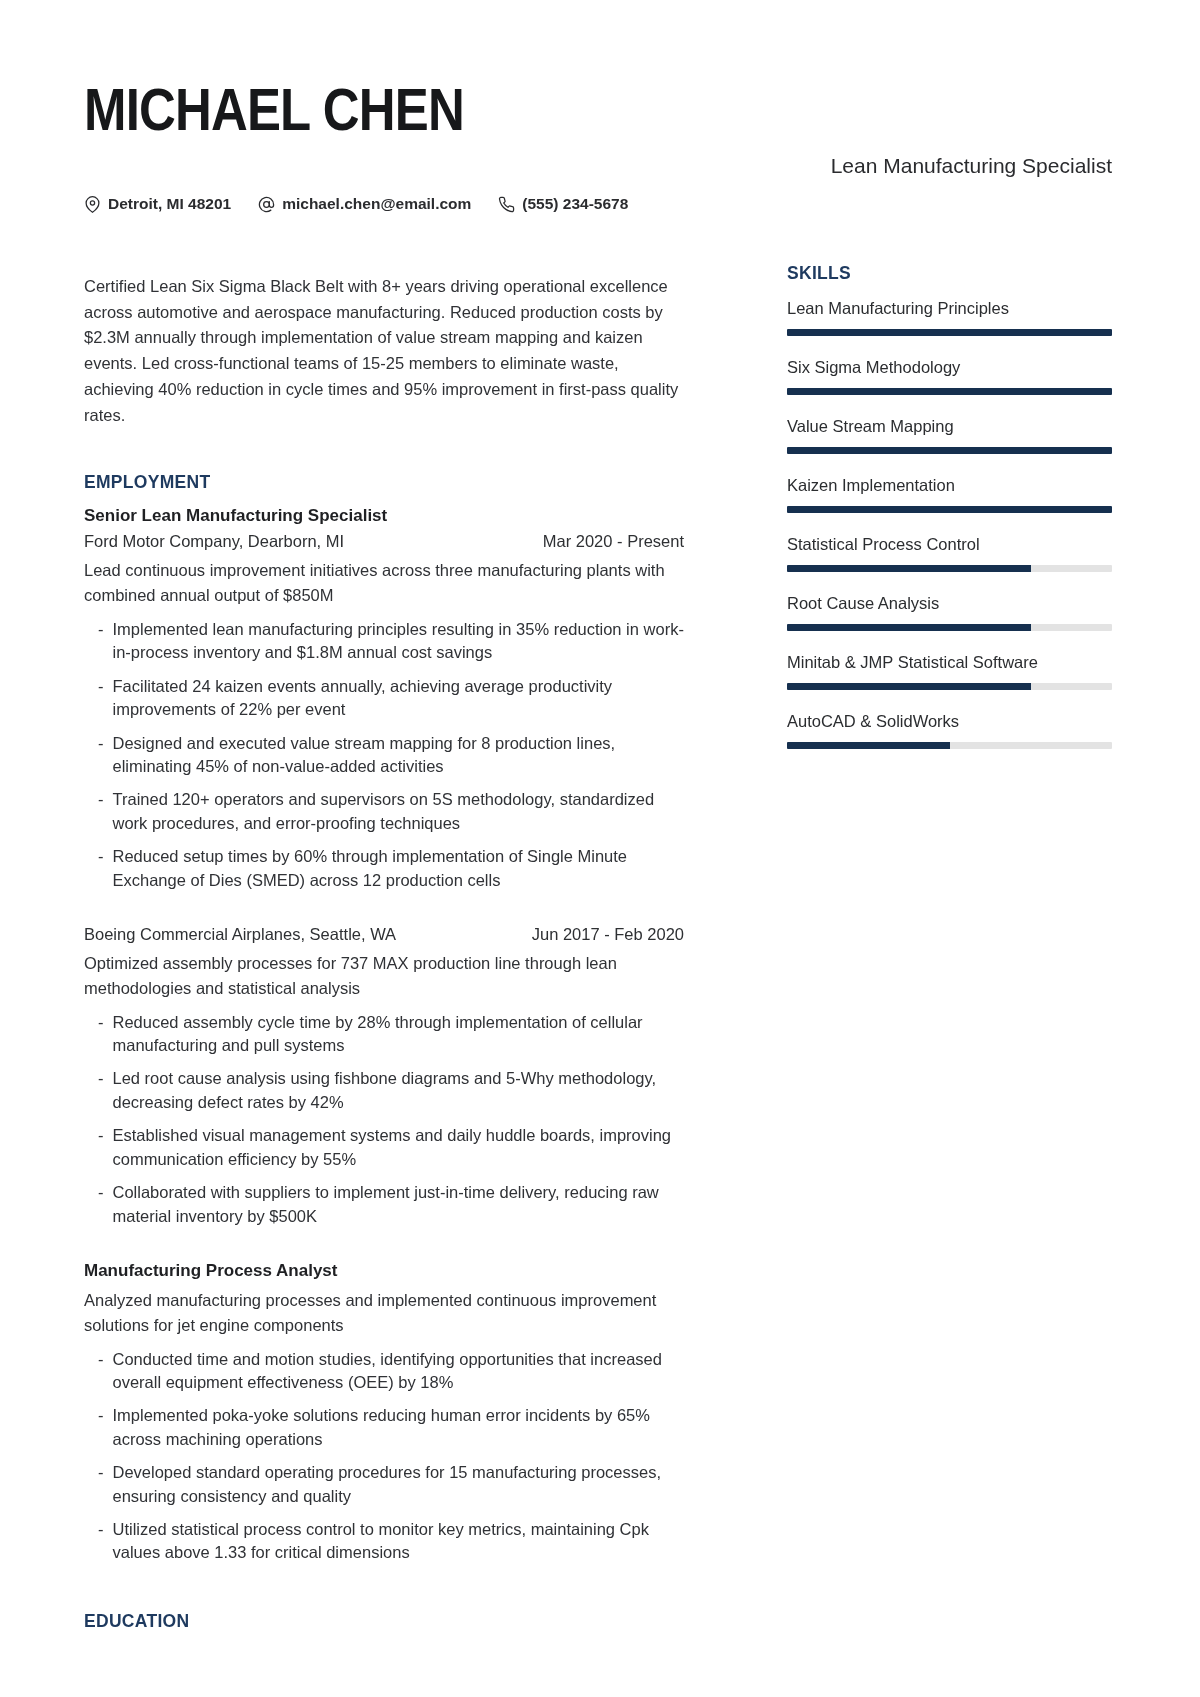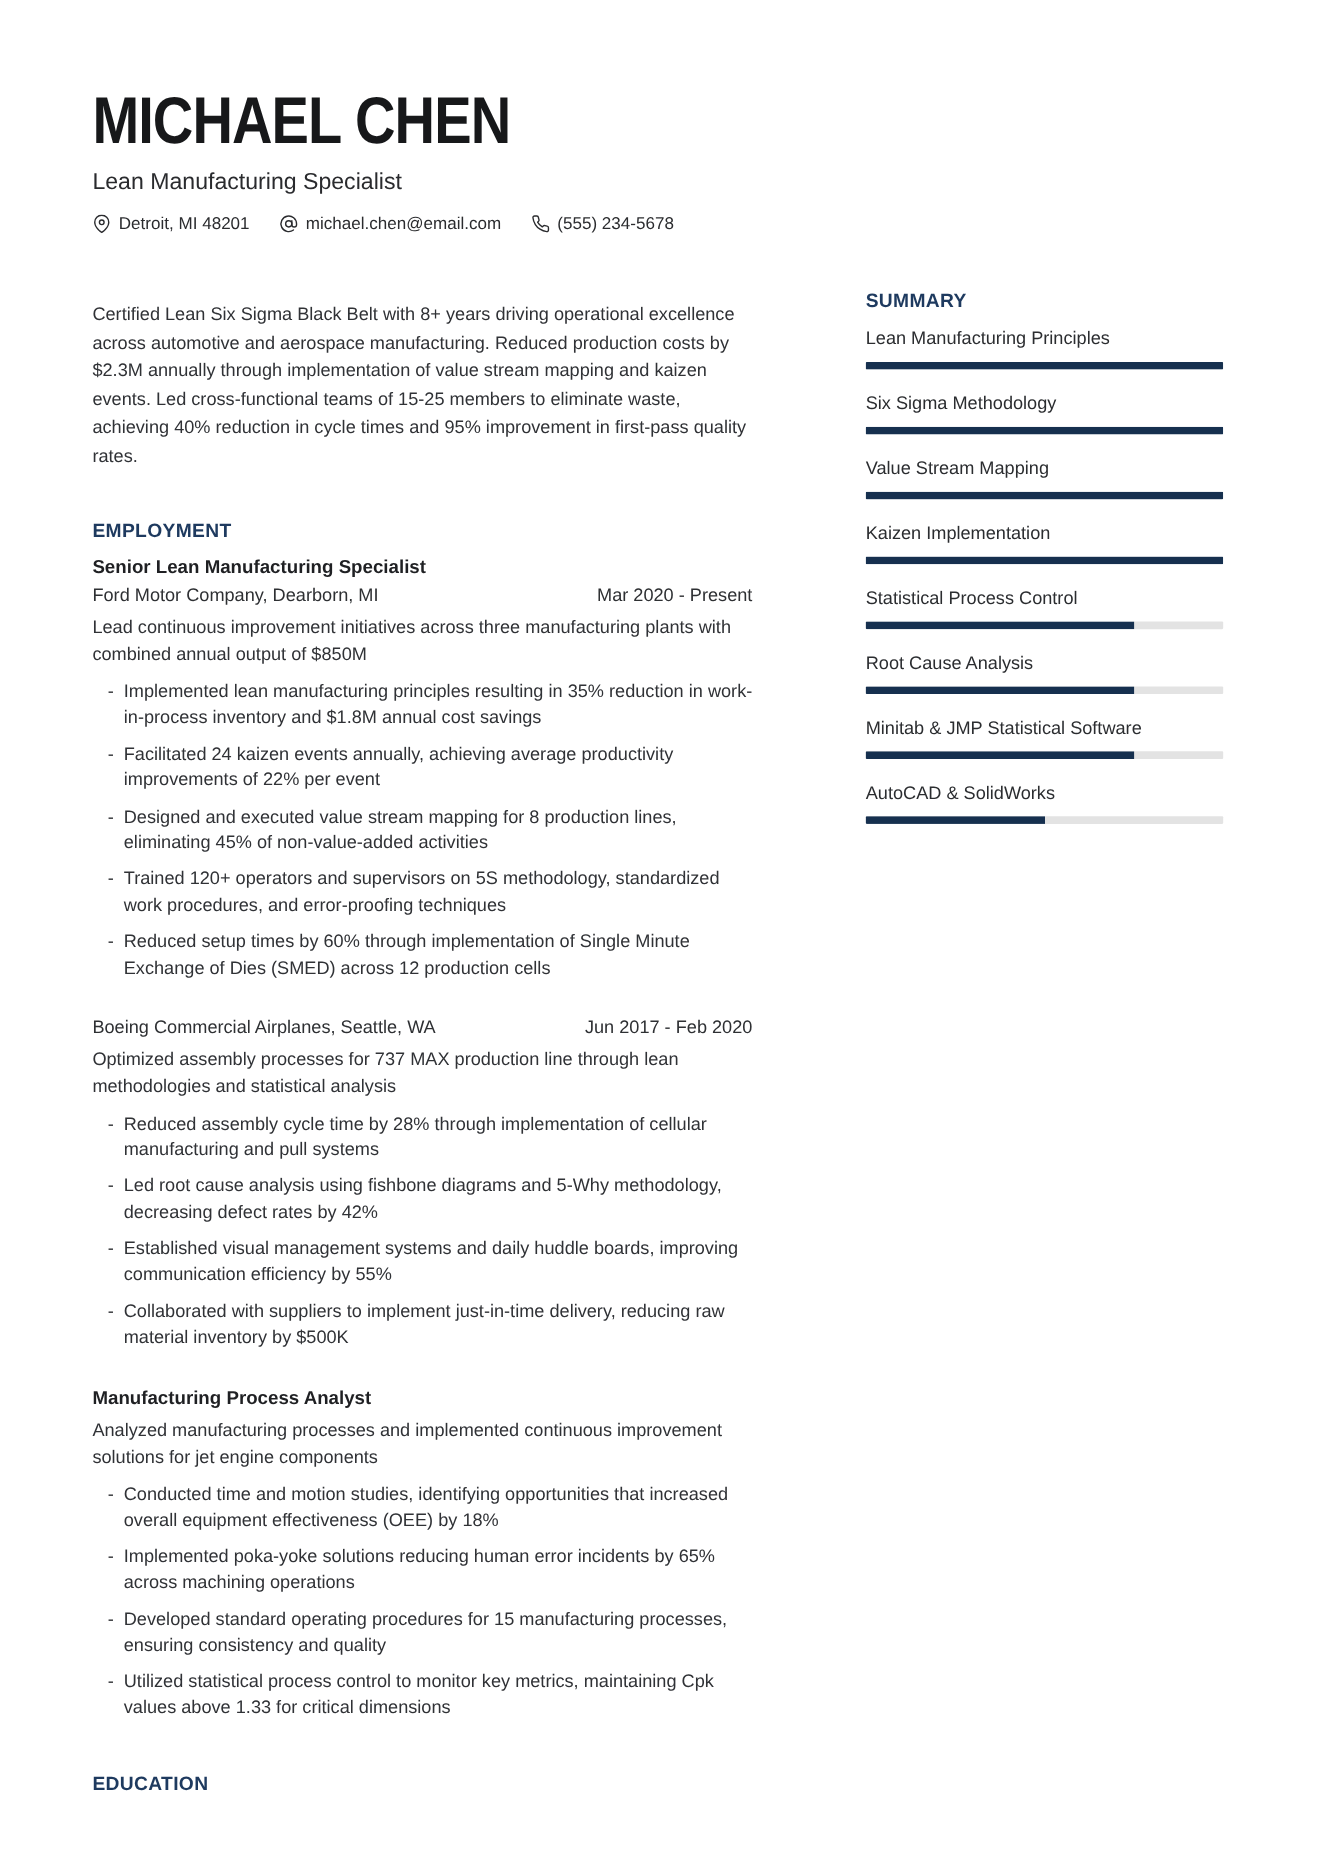--- a/index.html
+++ b/index.html
@@ -11,24 +11,24 @@
   }
   .page { padding:80px 88px 0 84px; }
 
   
   .name {
     font-size:60px; font-weight:700; letter-spacing:-1px;
     color:#17181a; white-space:nowrap;
     transform:scaleX(0.85); transform-origin:left center;
     line-height:1.0;
   }
-  .subtitle { margin-top:14px; font-size:21px; color:#2a2b2e; }
+  .subtitle { margin-top:14px; font-size:21px; color:#2a2b2e;text-align:right; }
   .contact { display:flex; align-items:center; gap:27px; margin-top:17px;
              font-size:15.5px; color:#2b2c2f; }
-  .contact-item { display:flex; align-items:flex-start; gap:7px; }
+  .contact-item { display:flex; align-items:center; gap:7px;font-weight:bold; }
   .contact-item svg { display:block; }
 
   
   .columns { display:flex; margin-top:50px; }
   .col-left  { width:600px; flex:none; }
   .col-right { width:325px; flex:none; margin-left:103px; }
 
   .section-heading {
     font-size:17.5px; font-weight:700; color:#1e3a5f; letter-spacing:0.3px;
   }
@@ -201,21 +201,21 @@
       </section>
 
       <section class="education">
         <h2 class="section-heading">EDUCATION</h2>
       </section>
 
     </div>
 
     <div class="col-right">
       <section>
-        <h2 class="section-heading">SUMMARY</h2>
+        <h2 class="section-heading">SKILLS</h2>
         <div>
   <div class="skill">
     <div class="skill-name">Lean Manufacturing Principles</div>
     <div class="skill-bar">
       <div class="skill-fill" style="width: 100%;"></div>
     </div>
   </div>
 
   <div class="skill">
     <div class="skill-name">Six Sigma Methodology</div>

